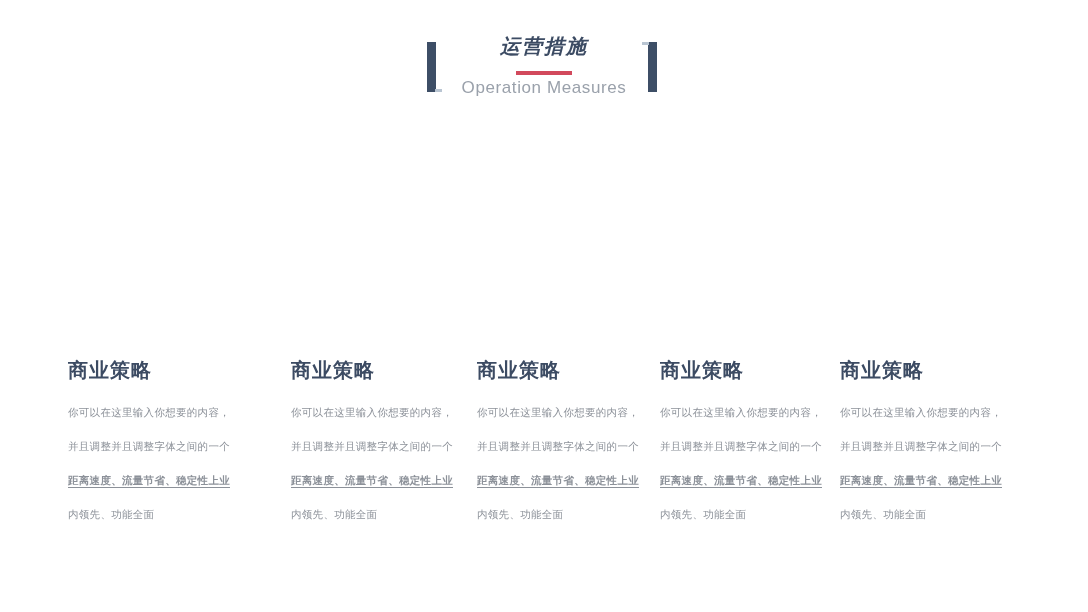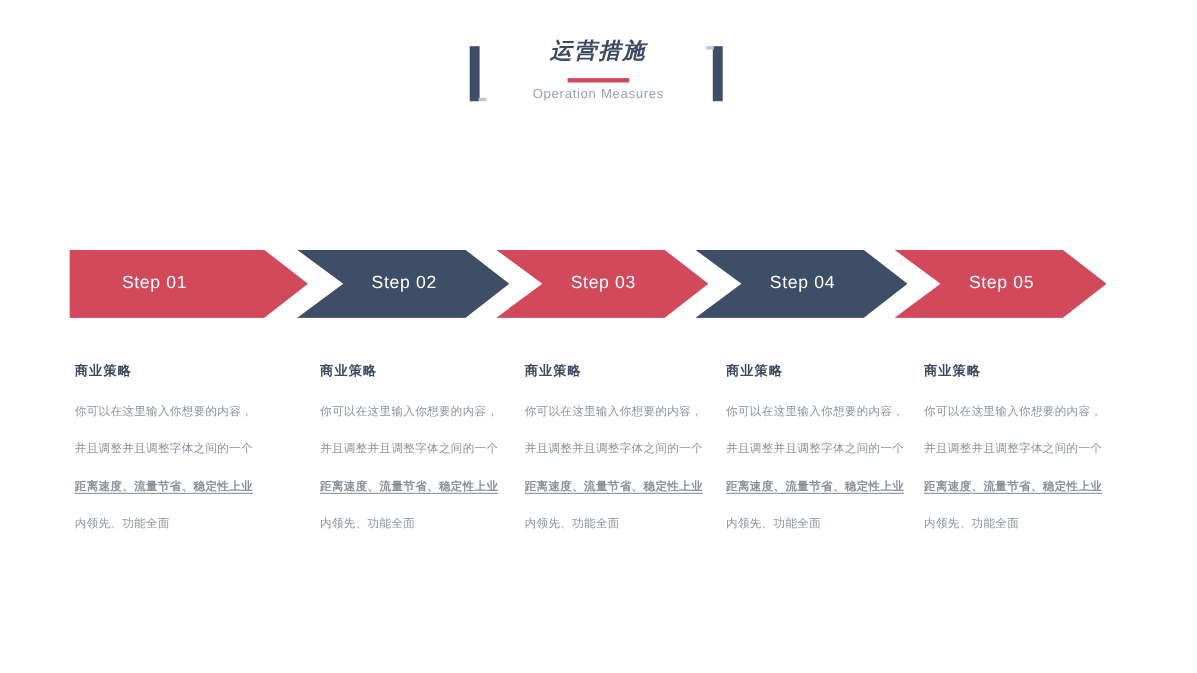--- a/index.html
+++ b/index.html
@@ -43,21 +43,21 @@
     color: #3c4b63; letter-spacing: 2px; font-style: italic;
   }
   .title-divider {
     position: absolute; top: 71px; left: 50%;
     transform: translateX(-50%);
     width: 56px; height: 4px; background: #d2495c;
   }
   .subtitle {
     position: absolute; top: 78px; left: 0; width: 100%;
     text-align: center;
-    font-size: 12px; color: #9aa1ab; letter-spacing: 0.6px;
+    font-size: 17px; color: #9aa1ab; letter-spacing: 0.6px;
   }
 
   
   .arrows {
     position: absolute; left: 63px; top: 227px;
     width: 950px; height: 62px;
   }
   .arrow {
     position: absolute; top: 0; height: 62px;
     display: flex; align-items: center; justify-content: center;
@@ -84,23 +84,24 @@
 
   
   .col { position: absolute; top: 329px; width: 185px; }
   .col-1 { left: 68px; }
   .col-2 { left: 291px; }
   .col-3 { left: 477px; }
   .col-4 { left: 660px; }
   .col-5 { left: 840px; }
 
   .col-heading {
-    font-size: 12px; font-weight: bold;
+    font-size: 20px; font-weight: bold;
     color: #3c4b63; letter-spacing: 1px;
     white-space: nowrap;
+    margin-top: 28px;
   }
   .col-body { margin-top: 17px; }
   .col-line {
     font-size: 10.5px; color: #8c9199;
     line-height: 23px; letter-spacing: 0.3px;
     white-space: nowrap;
     margin-top: 11px;
   }
   .col-line.underlined {
     text-decoration: underline;
@@ -114,37 +115,20 @@
 <div class="slide">
 
   <header class="header">
     <div class="bracket bracket-left"></div>
     <div class="bracket bracket-right"></div>
     <h1 class="title">运营措施</h1>
     <div class="title-divider"></div>
     <div class="subtitle">Operation Measures</div>
   </header>
 
-  <div class="arrows">
-    <div class="arrow arrow-1 red">
-      <span class="arrow-label">Step 01</span>
-    </div>
-    <div class="arrow arrow-notched arrow-2 navy">
-      <span class="arrow-label">Step 02</span>
-    </div>
-    <div class="arrow arrow-notched arrow-3 red">
-      <span class="arrow-label">Step 03</span>
-    </div>
-    <div class="arrow arrow-notched arrow-4 navy">
-      <span class="arrow-label">Step 04</span>
-    </div>
-    <div class="arrow arrow-notched arrow-5 red">
-      <span class="arrow-label">Step 05</span>
-    </div>
-  </div>
 
   <div class="col col-1">
     <h3 class="col-heading">商业策略</h3>
     <div class="col-body">
       <p class="col-line">你可以在这里输入你想要的内容，</p>
       <p class="col-line">并且调整并且调整字体之间的一个</p>
       <p class="col-line underlined">距离速度、流量节省、稳定性上业</p>
       <p class="col-line">内领先、功能全面</p>
     </div>
   </div>

